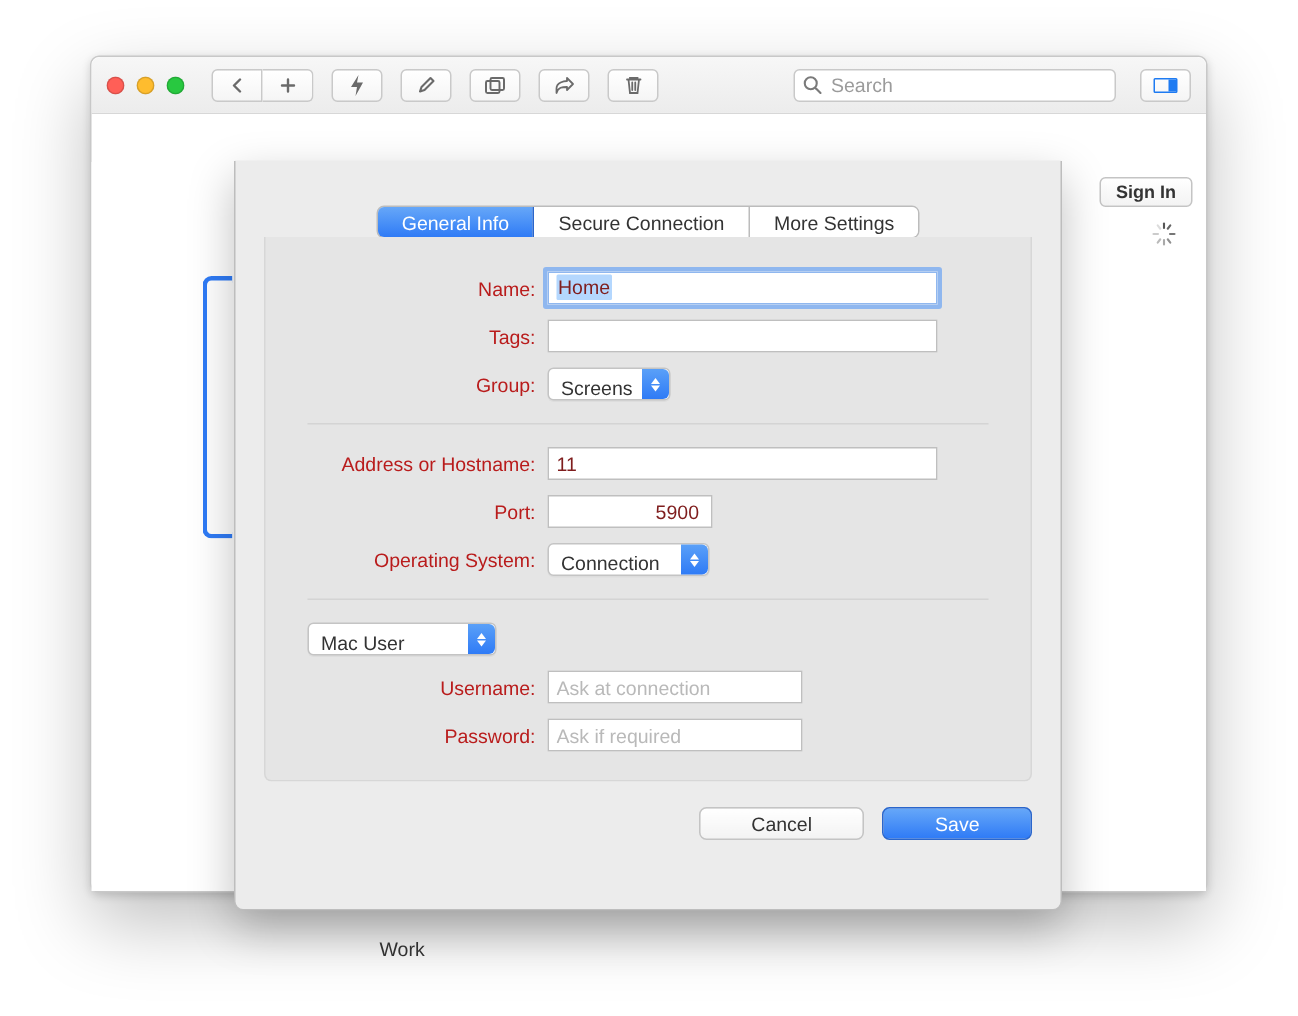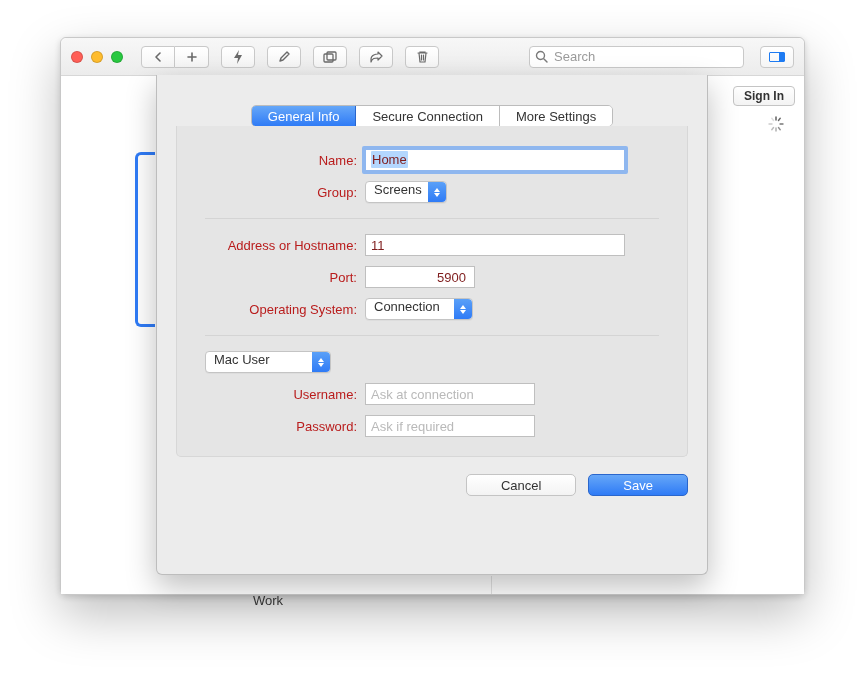--- a/index.html
+++ b/index.html
@@ -17,20 +17,21 @@
   left: 60px;
   top: 37px;
   width: 745px;
   height: 558px;
   background: #fff;
   border: 1px solid #c8c8c8;
   border-radius: 6px;
   box-shadow: 0 20px 50px rgba(0,0,0,0.25), 0 2px 6px rgba(0,0,0,0.15);
   display: flex;
   flex-direction: column;
+  gap: 32px;
 }
 .toolbar {
   height: 38px;
   background: linear-gradient(#f7f7f7, #ececec);
   border-bottom: 1px solid #d7d7d7;
   border-radius: 6px 6px 0 0;
   display: flex;
   align-items: center;
   padding: 0 10px;
   gap: 8px;
@@ -247,21 +248,21 @@
   border-radius: 1px;
 }
 .name-input-inner {
   position: absolute;
   left: 5px; top: 2px;
   font-size: 13px;
 }
 .select {
   position: relative;
   display: inline-flex;
-  align-items: flex-start;
+  align-items: flex-end;
   height: 22px;
   background: #fff;
   border: 1px solid #c4c4c4;
   border-radius: 4px;
   padding: 0 22px 0 8px;
   font-size: 13px;
   color: #333;
   box-shadow: 0 1px 0 rgba(0,0,0,0.03);
 }
 .select .arrows {
@@ -405,20 +406,24 @@
       <div class="form-panel">
         <div class="row">
           <div class="lbl">Name:</div>
           <div class="focused-wrap">
             <div class="text-input w-l name-input" style="position:relative;">
               <span class="name-input-inner"><span class="name-selection">Home</span></span>
             </div>
           </div>
         </div>
         <div class="row">
+          <div class="lbl">Tags:</div>
+          <input class="text-input w-l" value="" style="">
+        </div>
+        <div class="row">
           <div class="lbl">Group:</div>
           <div class="select" style="min-width:82px">
             <span>Screens</span>
             <div class="arrows">
                 <div class="arrow-up"></div>
                 <div class="arrow-down"></div>
               </div>
           </div>
         </div>
 

